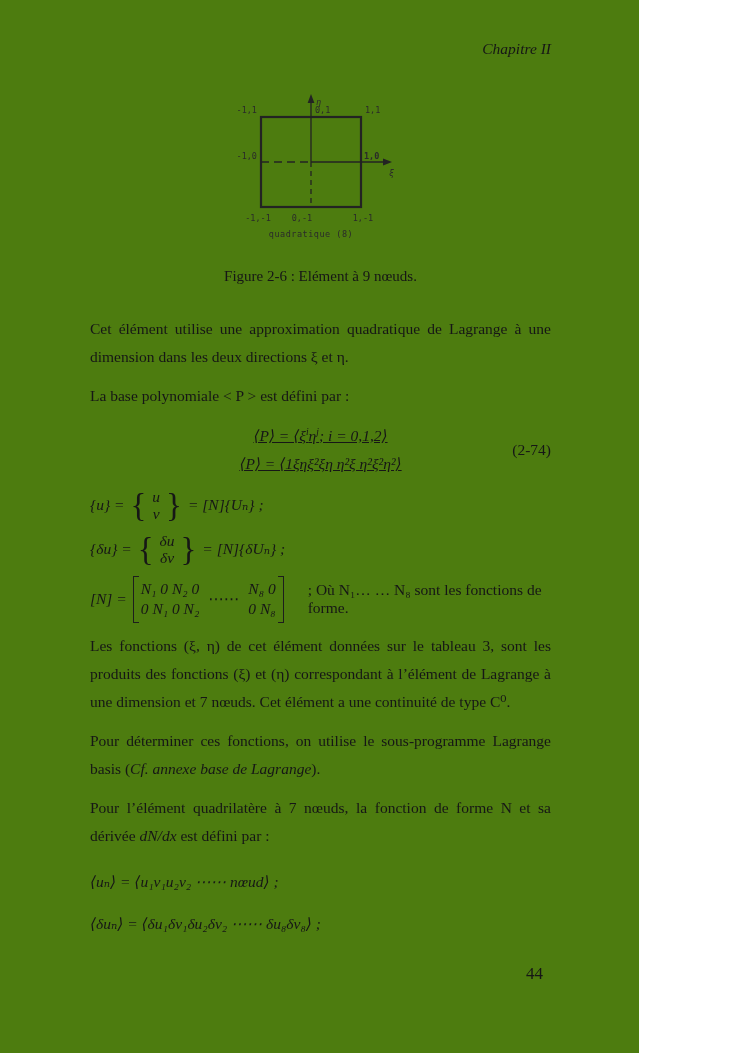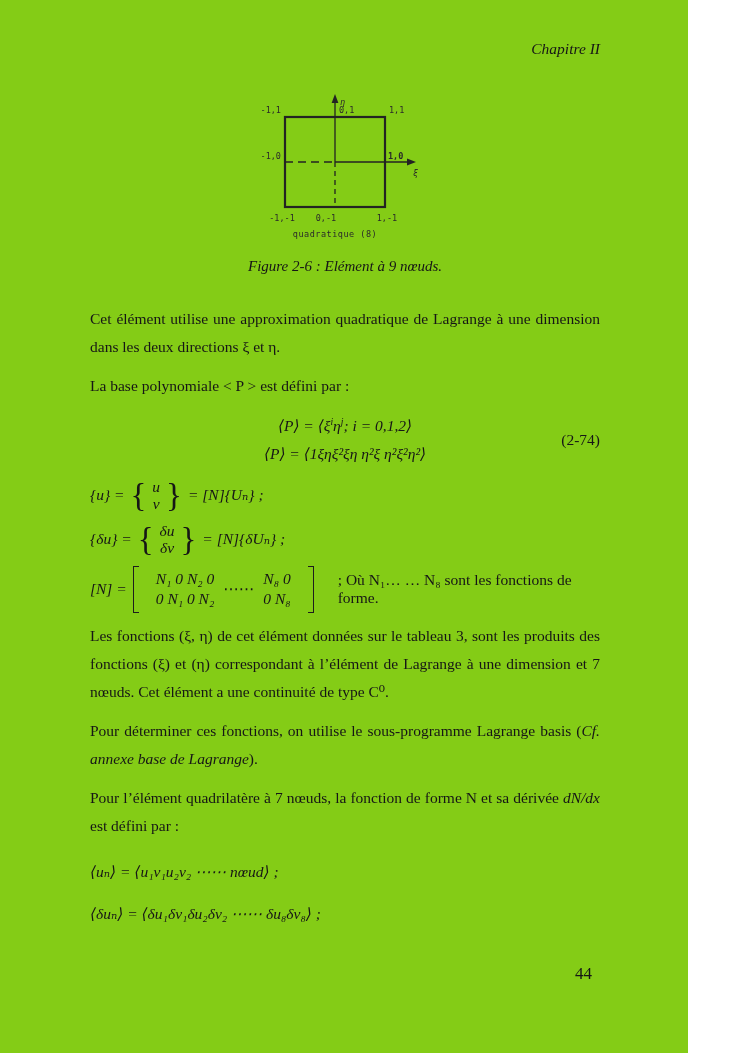--- a/index.html
+++ b/index.html
@@ -1,49 +1,49 @@
 <!DOCTYPE html>
 <html><head>
 <meta charset="utf-8">
 <style>
   * { box-sizing: border-box; }
   html, body { margin: 0; padding: 0; background: #ffffff; }
   .page {
-    width: 688px; height: 1053px; position: relative; overflow: hidden;
-    background: #84cc16; color: #161616;
+    width: 639px; height: 1053px; position: relative; overflow: hidden;
+    background: #4d7c0f; color: #161616;
     padding: 40px 88px 0 90px;
     font-family: "Liberation Serif", "DejaVu Serif", serif;
     font-size: 15.5px;
   }
   .chapter-header { text-align: right; font-style: italic; font-size: 15.5px; margin-bottom: 34px; }
   .para { line-height: 1.78; text-align: justify; margin: 0 0 12px; }
   .it { font-style: italic; }
 
   
   .fig { margin: 14px 0 30px; text-align: center; }
   .fig svg { display: inline-block; }
   .fig-labels text { font-family: "DejaVu Sans Mono", monospace; font-size: 8.5px; fill: #2a2a2a; }
   .fig-sublabel { font-family: "DejaVu Sans Mono", monospace; font-size: 7.5px; fill: #3a3a3a; letter-spacing: .5px; }
   .fig-axis-label { font-family: "DejaVu Serif", serif; font-style: italic; font-size: 10.5px; fill: #222; }
-  .fig-caption { font-style: italic; font-size: 15px; margin-top: 10px; }
+  .fig-caption { font-size: 15px; margin-top: 20px; }
 
   
   .eq-block { position: relative; text-align: center; margin: 10px 0 6px; }
-  .eq-line { font-style: italic; line-height: 1.85; }
+  .eq-line { font-style: italic; line-height: 1.85; text-decoration: underline; }
   .eq-line sup { font-size: 0.62em; font-style: italic; }
   .eq-number { position: absolute; right: 0; top: 50%; transform: translateY(-50%); font-style: normal; }
 
   
   .eq-flex { display: flex; align-items: center; gap: 6px; margin: 9px 0; }
   .eq-lhs, .eq-rhs { font-style: italic; white-space: pre; }
   .brace { font-size: 33px; line-height: 1; display: inline-block; font-style: normal; color: #161616; }
   .stack { display: inline-flex; flex-direction: column; align-items: center; line-height: 1.12; font-style: italic; }
 
   
-  .matrix { display: inline-flex; align-items: center; gap: 9px; padding: 3px 23px; position: relative; }
+  .matrix { display: inline-flex; align-items: center; gap: 9px; padding: 3px 8px; position: relative; }
   .matrix::before { content: ""; position: absolute; left: 0; top: 0; bottom: 0; width: 5px;
     border: 1.5px solid #1d1d1d; border-right: none; }
   .matrix::after { content: ""; position: absolute; right: 0; top: 0; bottom: 0; width: 5px;
     border: 1.5px solid #1d1d1d; border-left: none; }
   .mcol { display: inline-flex; flex-direction: column; line-height: 1.35; }
   .mcol span { white-space: pre; font-style: italic; }
   .mdots { font-style: normal; }
   .eq-note { font-style: normal; padding-left: 2px; margin-left: 16px; }
 
   .eq-angle { font-style: italic; margin: 24px 0; }

